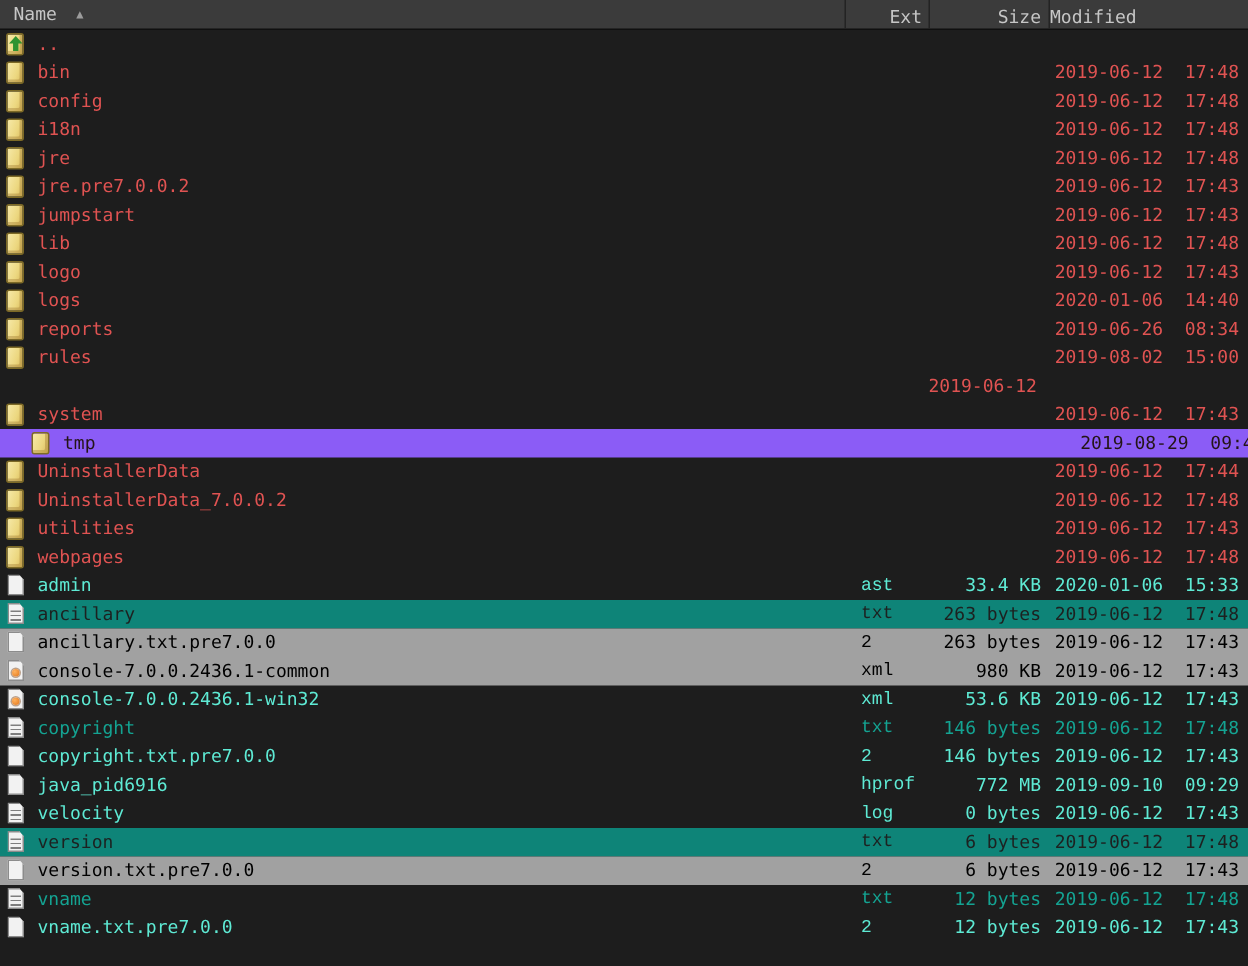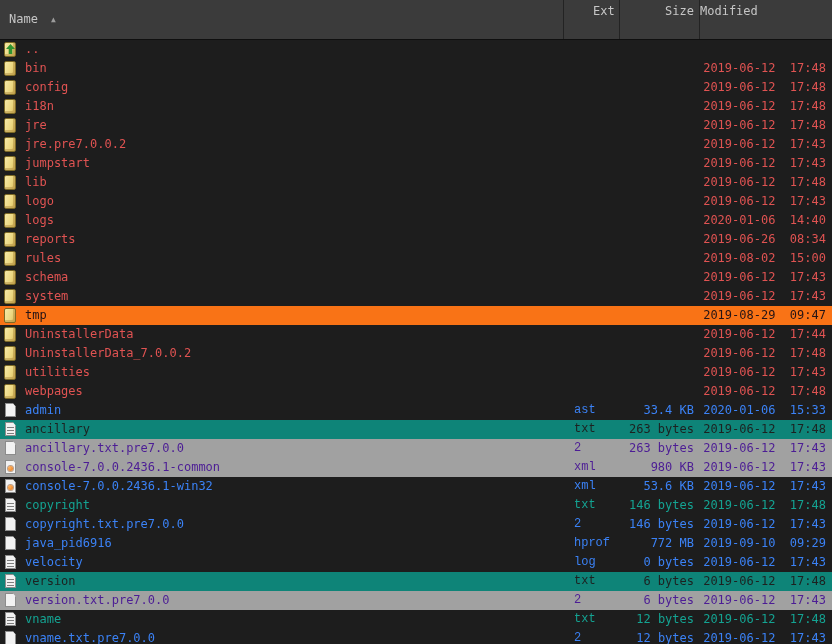--- a/index.html
+++ b/index.html
@@ -8,21 +8,21 @@
     width:832px; height:644px; overflow:hidden;
     background:#1d1d1d;
     font-family:"DejaVu Sans Mono", monospace;
     font-size:12px;
     cursor:default;
   }
 
   
   .header {
     display:grid; grid-template-columns:563px 56px 80px 133px;
-    height:40px; background:#3b3b3b; color:#c6c6c6;
+    height:20px; background:#3b3b3b; color:#c6c6c6;
     border-bottom:1px solid #0f0f0f;
   }
   .hcell { line-height:23px; overflow:hidden; }
   .h-name { padding-left:9px; display:flex; align-items:center; gap:13px; }
   .h-ext  { padding-left:29px; border-left:1px solid #232323; }
   .h-size { text-align:right; padding-right:5px; border-left:1px solid #232323; }
   .h-mod  { padding-right:6px; border-left:1px solid #232323; }
   .sort-arrow { font-size:8px; color:#9c9c9c; line-height:23px; }
 
   
@@ -30,25 +30,25 @@
     display:grid; grid-template-columns:563px 56px 80px 133px;
     height:19px; line-height:19px;
   }
   .cell { overflow:hidden; }
   .c-name { display:flex; align-items:center; gap:7px; padding-left:3px; }
   .c-ext  { padding-left:11px;font-family:Liberation Mono, monospace; }
   .c-size { text-align:right; padding-right:5px; }
   .c-mod  { text-align:right; padding-right:6px; white-space:pre; }
 
   .row.dir    { color:#e05352; }
-  .row.file   { color:#3b82f6; }
+  .row.file   { color:#5eead4; }
   .row.marked { color:#14a392; }
   .row.bg-teal { background:#0e8478; color:#1d2120; }
-  .row.bg-gray { background:#a1a1a1; color:#4c1d95; }
-  .row.bg-red  { background:#f97316; color:#241416; }
+  .row.bg-gray { background:#a1a1a1; color:#000000; }
+  .row.bg-red  { background:#8b5cf6; color:#241416;padding-left:17px; }
 
   
   .icon { width:15px; height:17px; position:relative; flex:none; display:inline-block; }
 
   .icon.folder::before, .icon.up::before {
     content:""; position:absolute; left:1px; right:2px; top:1px; bottom:1px;
     background:linear-gradient(110deg,#f6e9a8 0%,#ecd77f 60%,#d9ba5c 100%);
     border:1px solid #7d6a26; border-radius:2px;
     box-shadow:inset -2px -2px 0 rgba(150,110,40,.35);
   }
@@ -190,24 +190,20 @@
       <div class="row dir">
     <span class="cell c-name">
       <span class="icon folder"></span>
       <span class="name-text">rules</span>
     </span>
     <span class="cell c-ext"></span>
     <span class="cell c-size"></span>
     <span class="cell c-mod">2019-08-02  15:00</span>
   </div>
       <div class="row dir">
-    <span class="cell c-name">
-      <span class="icon folder"></span>
-      <span class="name-text">schema</span>
-    </span>
     <span class="cell c-ext"></span>
     <span class="cell c-size"></span>
     <span class="cell c-mod">2019-06-12  17:43</span>
   </div>
       <div class="row dir">
     <span class="cell c-name">
       <span class="icon folder"></span>
       <span class="name-text">system</span>
     </span>
     <span class="cell c-ext"></span>

